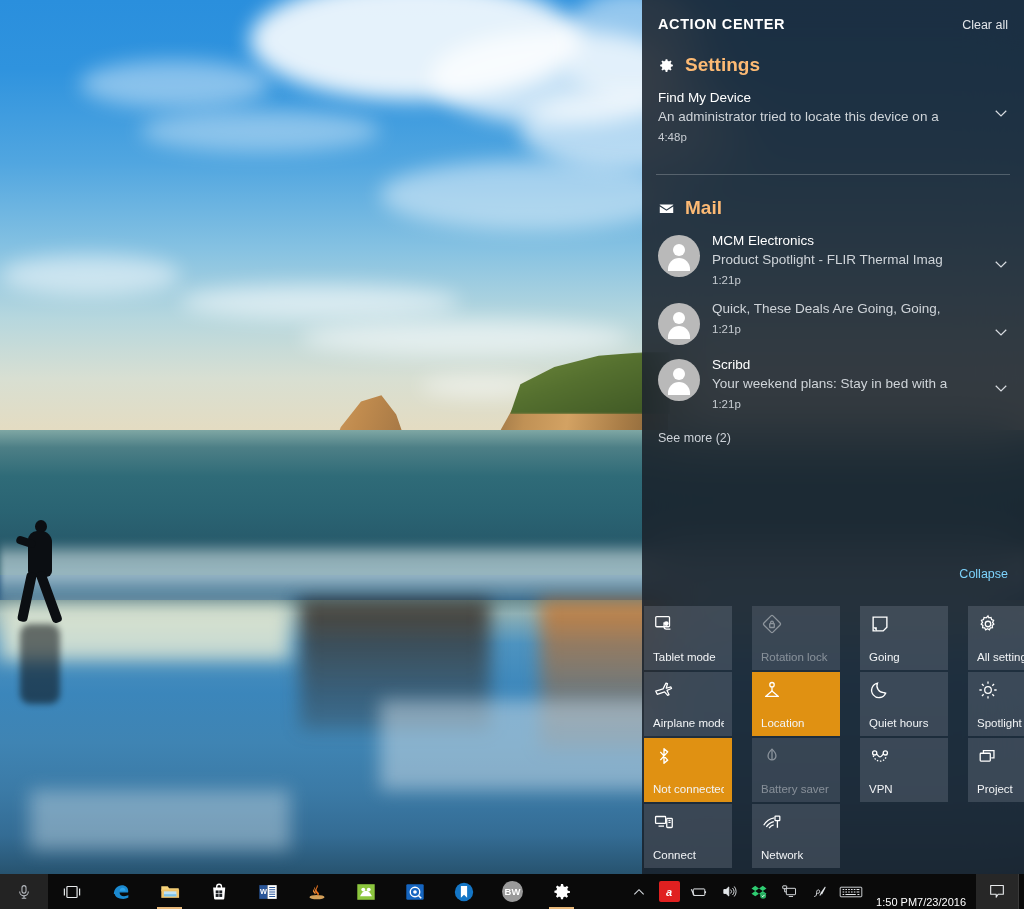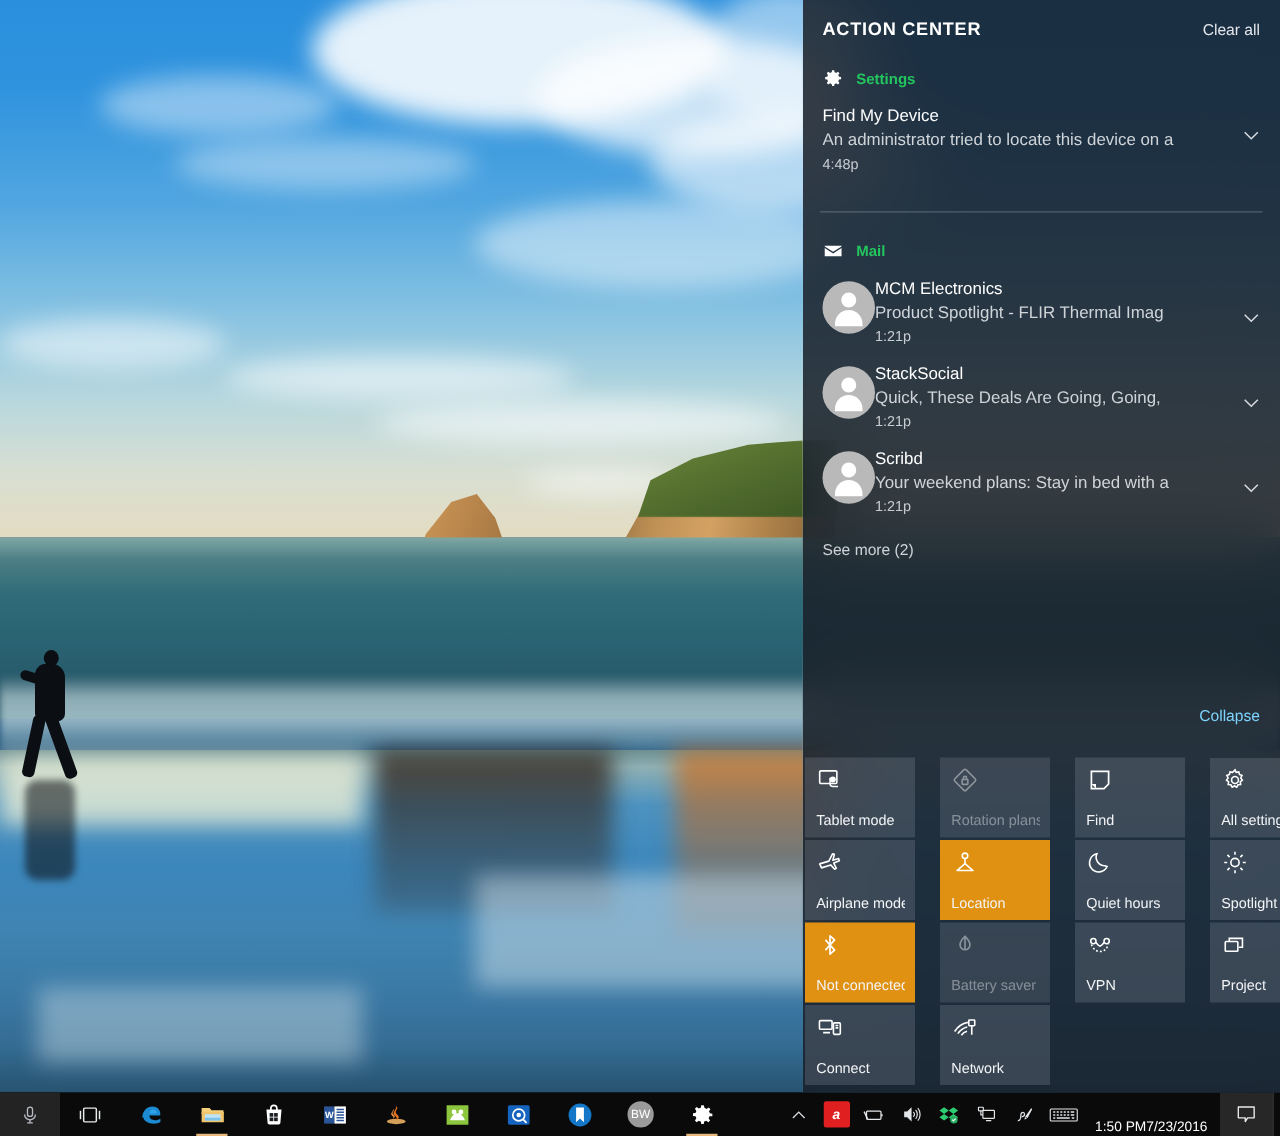--- a/index.html
+++ b/index.html
@@ -96,25 +96,25 @@
     font-size: 14.5px; font-weight: bold; letter-spacing: .6px; color: #fff;
   }
   .ac-clear { font-size: 12.5px; color: #e2e5e9; cursor: pointer; }
 
   .group { padding: 0 0 0 0; }
   .group-head {
     display: flex; align-items: center; gap: 10px;
     padding: 22px 16px 6px 16px;
   }
   .group-head .gicon { width: 17px; height: 17px; display: block; flex: 0 0 auto; }
-  .group-name { font-size: 12px; font-weight: bold; color: #22c55e; }
+  .group-name { font-size: 19px; font-weight: bold; color: #fdba74; }
 
   
   .notif {
-    display: flex; gap: 0; padding: 6px 10px 4px 16px; position: relative;
+    display: flex; gap: 12px; padding: 6px 10px 4px 16px; position: relative;
     cursor: default;
   }
   .notif-avatar {
     flex: 0 0 auto; width: 42px; height: 42px; border-radius: 50%;
     background: #b9b9b9; position: relative; margin-top: 4px;
   }
   .notif-avatar .head {
     position: absolute; left: 50%; top: 9px; transform: translateX(-50%);
     width: 12px; height: 12px; border-radius: 50%; background: #fff;
   }
@@ -215,21 +215,21 @@
     width: 42px; height: 35px; display: flex; align-items: center; justify-content: center;
     background: rgba(255,255,255,0.12); cursor: pointer;
   }
   .tb-showdesktop { width: 6px; height: 35px; border-left: 1px solid #3a3a3a; cursor: pointer; }
 
   
   .glyph { width: 22px; height: 22px; display: block; }
   .badge-sq { width: 21px; height: 21px; border-radius: 2px; display: flex;
     align-items: center; justify-content: center; font-size: 11px; font-weight: bold; color: #fff; }
   .circle-ico { width: 21px; height: 21px; border-radius: 50%; display: flex;
-    align-items: center; justify-content: center; font-size: 9.5px; font-weight: normal; color: #fff; }
+    align-items: center; justify-content: center; font-size: 9.5px; font-weight: bold; color: #fff; }
 </style>
 </head>
 <body>
 
 <div id="screen">
 
   <div id="desktop">
     <div class="wp-layer wp-sky"></div>
 
     <div class="cloud" style="left:250px;top:-20px;width:330px;height:120px;background:rgba(255,255,255,.88);"></div>
@@ -326,21 +326,20 @@
             </svg>
           </div>
         </div>
 
         <div class="notif">
           <div class="notif-avatar">
             <span class="head"></span>
             <span class="body"></span>
           </div>
           <div class="notif-body">
-            <div class="notif-title">StackSocial</div>
             <div class="notif-text">Quick, These Deals Are Going, Going, </div>
             <div class="notif-time">1:21p</div>
           </div>
           <div class="notif-chevron">
             <svg width="18" height="18" viewBox="0 0 24 24" fill="none" stroke="#d8dce1" stroke-width="1.6">
               <polyline points="5,9 12,16 19,9"></polyline>
             </svg>
           </div>
         </div>
 
@@ -379,29 +378,29 @@
         </svg>
         <span class="tile-label">Tablet mode</span>
       </div>
 
       <div class="tile dim">
         <svg class="tile-icon" viewBox="0 0 24 24" fill="none" stroke="#ffffff" stroke-width="1.4">
           <rect x="5" y="5" width="14" height="14" rx="1.5" transform="rotate(45 12 12)"></rect>
           <rect x="9.5" y="11.5" width="5" height="4.3" rx="0.6"></rect>
           <path d="M10.6 11.5v-1.3a1.4 1.4 0 0 1 2.8 0v1.3"></path>
         </svg>
-        <span class="tile-label">Rotation plans</span>
+        <span class="tile-label">Rotation lock</span>
       </div>
 
       <div class="tile">
         <svg class="tile-icon" viewBox="0 0 24 24" fill="none" stroke="#ffffff" stroke-width="1.5">
           <path d="M4.5 4.5h15v11l-4 4h-11z"></path>
           <path d="M4.5 15.5h4v4" fill="#ffffff" stroke="none"></path>
         </svg>
-        <span class="tile-label">Find</span>
+        <span class="tile-label">Going</span>
       </div>
 
       <div class="tile">
         <svg class="tile-icon" viewBox="0 0 24 24" fill="none" stroke="#ffffff" stroke-width="1.4">
           <circle cx="12" cy="12" r="3"></circle>
           <path d="M12 3.2l1 2.1 2.3-.4.6 2.3 2.2.9-1.1 2.1 1.4 1.9-1.8 1.5.3 2.3-2.3.3-1.1 2.1-2-1.1-2 1.1-1.1-2.1-2.3-.3.3-2.3-1.8-1.5 1.4-1.9-1.1-2.1 2.2-.9.6-2.3 2.3.4z"></path>
         </svg>
         <span class="tile-label">All settings</span>
       </div>
 

